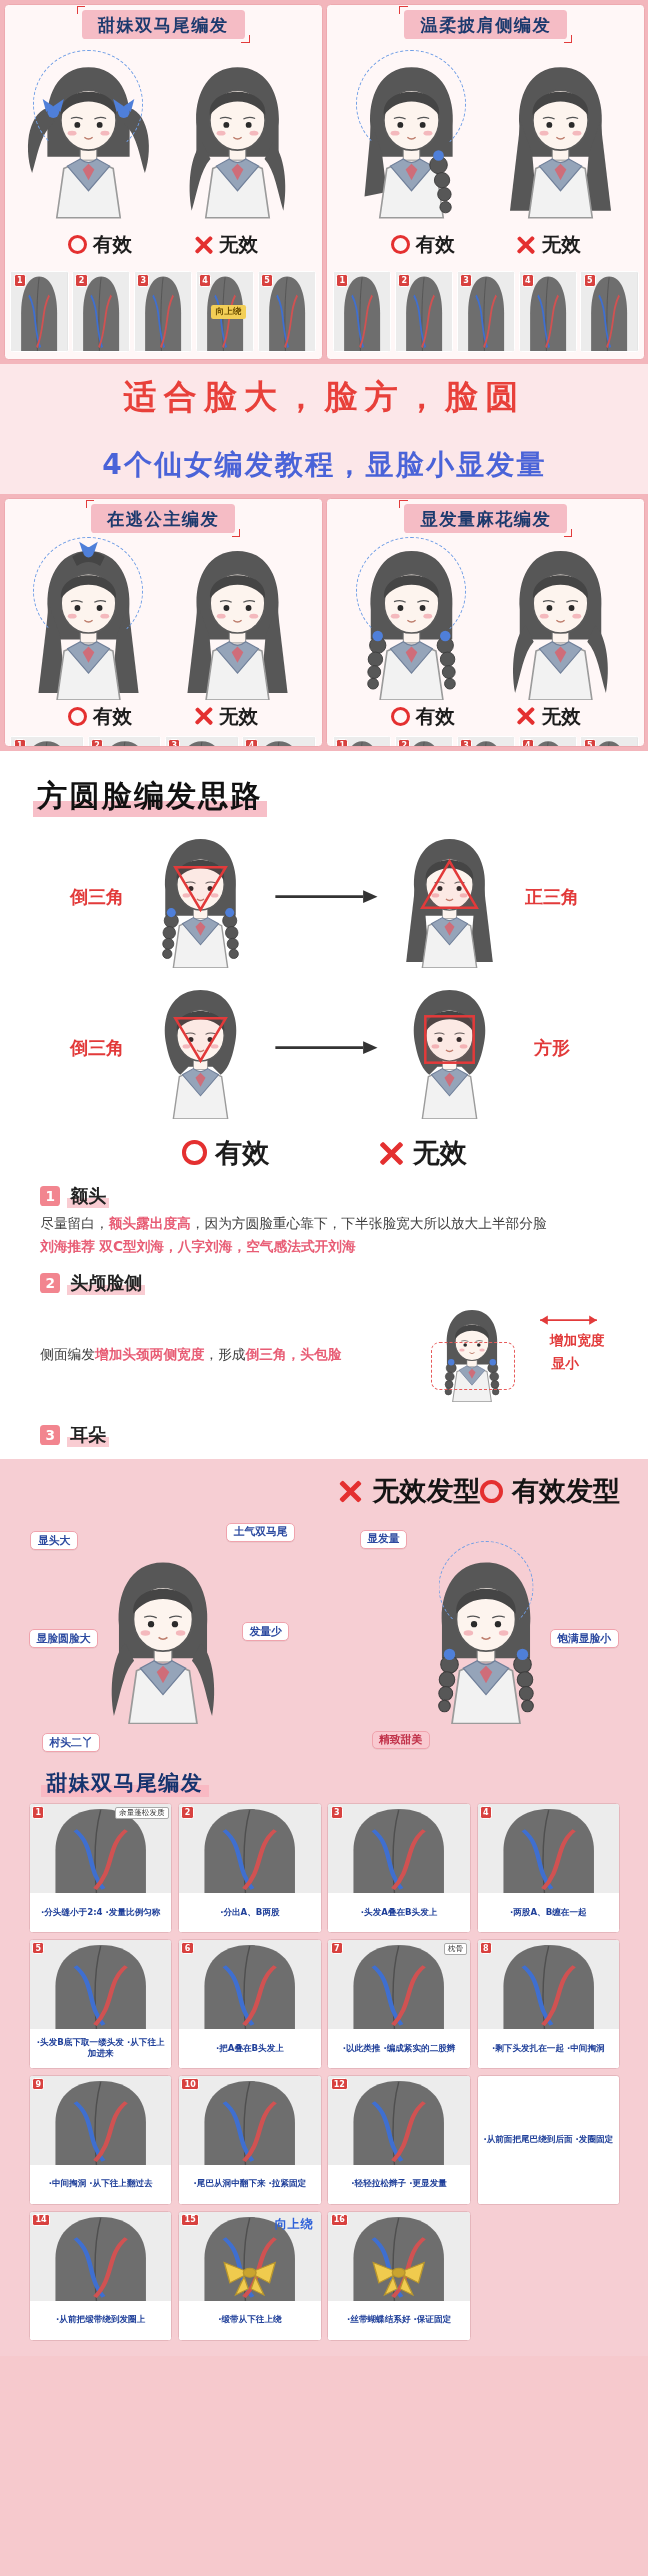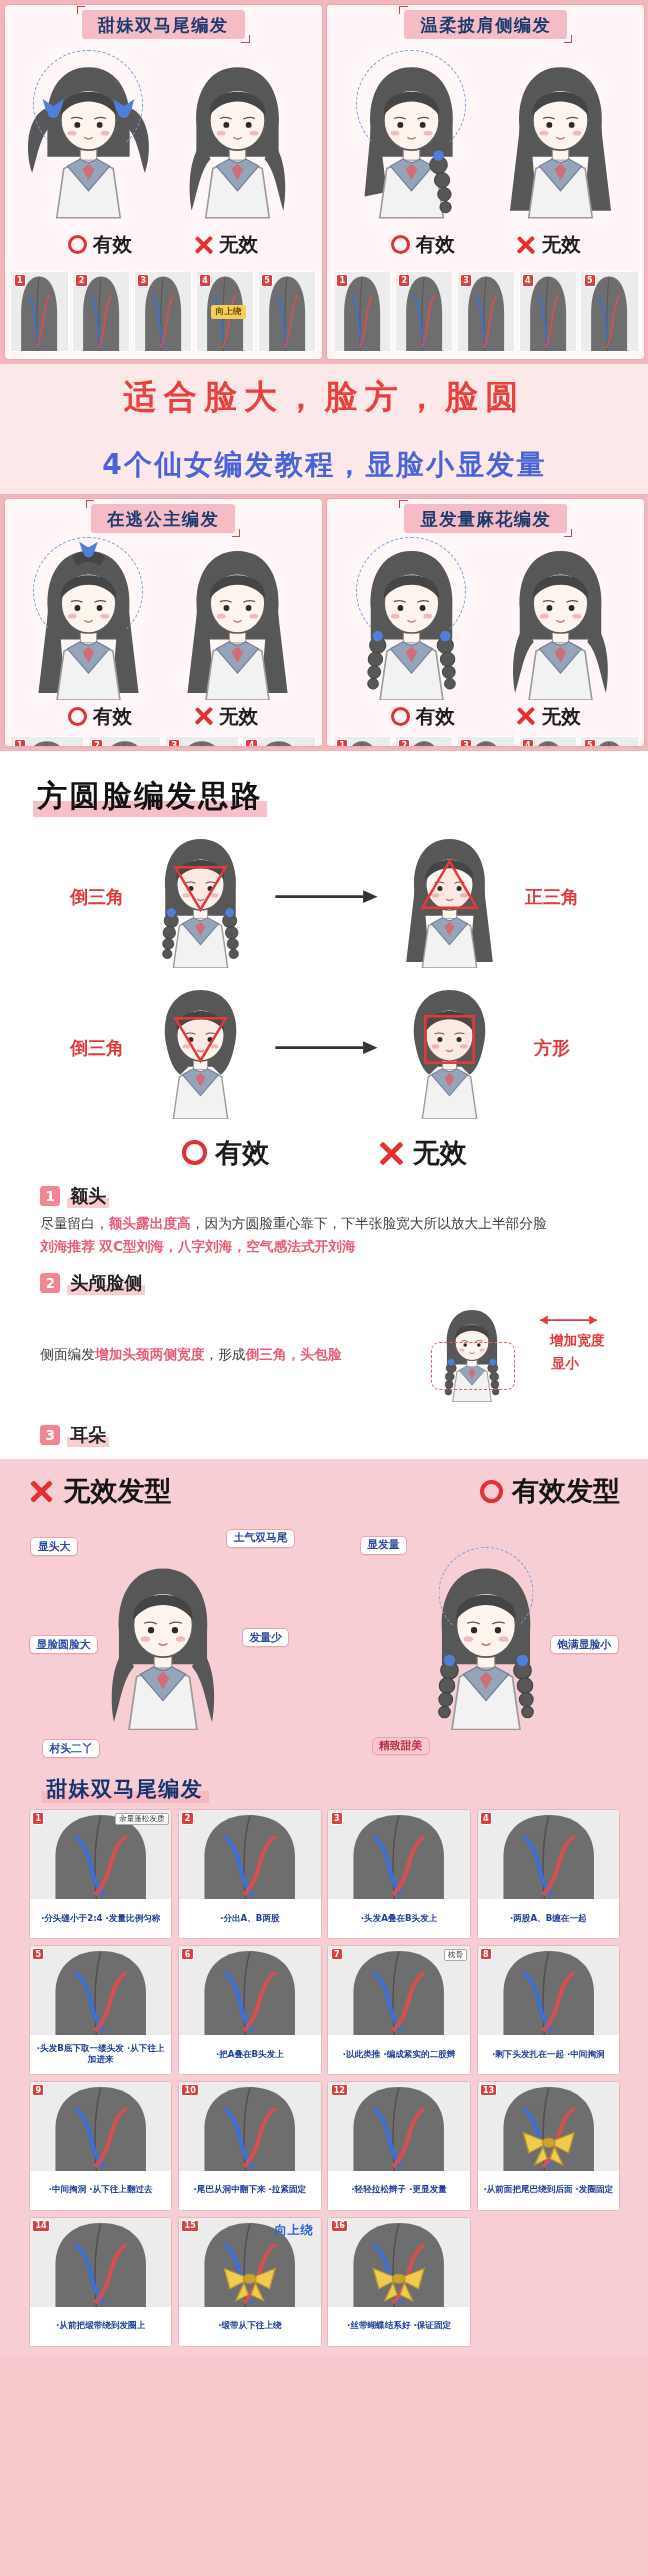--- a/index.html
+++ b/index.html
@@ -66,21 +66,21 @@
   .tip2-illu{position:relative;width:184px;height:110px;flex:none}
   .mini-girl{position:absolute;left:4.3px;top:1.4px;width:86px;height:101px}
   .dash-rect{position:absolute;left:5.8px;top:42px;width:84px;height:48px;border:1.4px dashed #e65a5a;border-radius:8.6px}
   .ann{position:absolute;color:#e23a3a;font-weight:900;font-size:13.7px}
   .ann1{right:4.3px;top:32px}
   .ann2{right:30px;top:55px}
   .warrow{position:absolute;right:5.8px;top:14.4px;width:69px}
 
   
   .bottom{height:897px;background:#f6ced3;padding:14.4px 29px 7.2px;overflow:hidden}
-  .cmp-heads{display:flex;justify-content:space-between;margin-bottom:18px}
+  .cmp-heads{display:flex;justify-content:flex-end;margin-bottom:12px}
   .cmp-head{display:flex;align-items:center;gap:8.6px;font-size:27px;font-weight:900;color:#141414}
   .cmp-head .o-icon{width:23px;height:23px;border-width:4.3px}
   .cmp-head .x-icon{width:26px;height:26px}
   .cmp-head .x-icon::before,.cmp-head .x-icon::after{top:10.8px;width:27px;height:5px}
   .cmp-row{display:flex;justify-content:center;gap:56px}
   .cmp-box{position:relative;width:268px;height:238px}
   .cmp-girl{position:absolute;left:50%;top:26px;transform:translateX(-50%);width:151px;height:177px}
   .dash-ring.small{width:95px;height:92px;top:20px}
   .callout{position:absolute;background:#fff;border:1.4px solid #f0a3ad;border-radius:5px;color:#2c4aa0;font-size:10.8px;font-weight:800;padding:1.4px 6.5px;white-space:nowrap;box-shadow:0 0.7px 0 rgba(0,0,0,.06);z-index:3}
   .co-b0{top:10px;left:1.4px}.co-b1{top:1.4px;right:1.4px}.co-b2{top:108px;left:0}.co-b3{top:101px;right:7.2px}.co-b4{bottom:7.2px;left:13px}
@@ -1048,96 +1048,78 @@
 <path d="M68 26 C54 42 60 64 46 84" stroke="#d05252" stroke-width="3.2" fill="none"></path>
 
 </svg></span>
             <span class="badge">12</span>
 
           </div>
           <div class="tcap">·轻轻拉松辫子 ·更显发量</div>
         </div>
 
         <div class="tcell">
+          <div class="tcap">·从前面把尾巴绕到后面 ·发圈固定</div>
+        </div>
+
+        <div class="tcell">
+          <div class="timg">
+            <span class="tart"><svg viewBox="0 0 100 88" preserveAspectRatio="none" xmlns="http://www.w3.org/2000/svg">
+<rect width="100" height="88" fill="#ececec"></rect>
+<path d="M50 5 C28 5 18 24 18 46 L18 88 L82 88 L82 46 C82 24 72 5 50 5 Z" fill="#6e6e6e"></path>
+<path d="M50 6 C46 26 45 54 47 88" stroke="#4f4f4f" stroke-width="1" fill="none"></path>
+<path d="M32 26 C46 42 40 64 52 84" stroke="#3f6fd0" stroke-width="3.2" fill="none"></path>
+<path d="M68 26 C54 42 60 64 46 84" stroke="#d05252" stroke-width="3.2" fill="none"></path>
+
+</svg></span>
+            <span class="badge">14</span>
+
+          </div>
+          <div class="tcap">·从前把缎带绕到发圈上</div>
+        </div>
+
+        <div class="tcell">
           <div class="timg">
             <span class="tart"><svg viewBox="0 0 100 88" preserveAspectRatio="none" xmlns="http://www.w3.org/2000/svg">
 <rect width="100" height="88" fill="#ececec"></rect>
 <path d="M50 5 C28 5 18 24 18 46 L18 88 L82 88 L82 46 C82 24 72 5 50 5 Z" fill="#6e6e6e"></path>
 <path d="M50 6 C46 26 45 54 47 88" stroke="#4f4f4f" stroke-width="1" fill="none"></path>
 <path d="M32 26 C46 42 40 64 52 84" stroke="#3f6fd0" stroke-width="3.2" fill="none"></path>
 <path d="M68 26 C54 42 60 64 46 84" stroke="#d05252" stroke-width="3.2" fill="none"></path>
 <g stroke="#b8962e" stroke-width="1">
                   <path d="M50 60 L32 50 L36 70 Z" fill="#f0cb4e"></path>
                   <path d="M50 60 L68 50 L64 70 Z" fill="#f0cb4e"></path>
                   <circle cx="50" cy="60" r="4.5" fill="#caa42f"></circle>
                   <path d="M46 64 L40 82 L49 76 Z" fill="#f0cb4e"></path>
                   <path d="M54 64 L60 82 L51 76 Z" fill="#f0cb4e"></path>
                 </g>
 </svg></span>
-            <span class="badge">13</span>
-
-          </div>
-          <div class="tcap">·从前面把尾巴绕到后面 ·发圈固定</div>
-        </div>
-
-        <div class="tcell">
-          <div class="timg">
-            <span class="tart"><svg viewBox="0 0 100 88" preserveAspectRatio="none" xmlns="http://www.w3.org/2000/svg">
-<rect width="100" height="88" fill="#ececec"></rect>
-<path d="M50 5 C28 5 18 24 18 46 L18 88 L82 88 L82 46 C82 24 72 5 50 5 Z" fill="#6e6e6e"></path>
-<path d="M50 6 C46 26 45 54 47 88" stroke="#4f4f4f" stroke-width="1" fill="none"></path>
-<path d="M32 26 C46 42 40 64 52 84" stroke="#3f6fd0" stroke-width="3.2" fill="none"></path>
-<path d="M68 26 C54 42 60 64 46 84" stroke="#d05252" stroke-width="3.2" fill="none"></path>
-
-</svg></span>
-            <span class="badge">14</span>
-
-          </div>
-          <div class="tcap">·从前把缎带绕到发圈上</div>
+            <span class="badge">15</span>
+
+            <span class="blue-note">向上绕</span>
+          </div>
+          <div class="tcap">·缎带从下往上绕</div>
         </div>
 
         <div class="tcell">
           <div class="timg">
             <span class="tart"><svg viewBox="0 0 100 88" preserveAspectRatio="none" xmlns="http://www.w3.org/2000/svg">
 <rect width="100" height="88" fill="#ececec"></rect>
 <path d="M50 5 C28 5 18 24 18 46 L18 88 L82 88 L82 46 C82 24 72 5 50 5 Z" fill="#6e6e6e"></path>
 <path d="M50 6 C46 26 45 54 47 88" stroke="#4f4f4f" stroke-width="1" fill="none"></path>
 <path d="M32 26 C46 42 40 64 52 84" stroke="#3f6fd0" stroke-width="3.2" fill="none"></path>
 <path d="M68 26 C54 42 60 64 46 84" stroke="#d05252" stroke-width="3.2" fill="none"></path>
 <g stroke="#b8962e" stroke-width="1">
                   <path d="M50 60 L32 50 L36 70 Z" fill="#f0cb4e"></path>
                   <path d="M50 60 L68 50 L64 70 Z" fill="#f0cb4e"></path>
                   <circle cx="50" cy="60" r="4.5" fill="#caa42f"></circle>
                   <path d="M46 64 L40 82 L49 76 Z" fill="#f0cb4e"></path>
                   <path d="M54 64 L60 82 L51 76 Z" fill="#f0cb4e"></path>
                 </g>
 </svg></span>
-            <span class="badge">15</span>
-
-            <span class="blue-note">向上绕</span>
-          </div>
-          <div class="tcap">·缎带从下往上绕</div>
-        </div>
-
-        <div class="tcell">
-          <div class="timg">
-            <span class="tart"><svg viewBox="0 0 100 88" preserveAspectRatio="none" xmlns="http://www.w3.org/2000/svg">
-<rect width="100" height="88" fill="#ececec"></rect>
-<path d="M50 5 C28 5 18 24 18 46 L18 88 L82 88 L82 46 C82 24 72 5 50 5 Z" fill="#6e6e6e"></path>
-<path d="M50 6 C46 26 45 54 47 88" stroke="#4f4f4f" stroke-width="1" fill="none"></path>
-<path d="M32 26 C46 42 40 64 52 84" stroke="#3f6fd0" stroke-width="3.2" fill="none"></path>
-<path d="M68 26 C54 42 60 64 46 84" stroke="#d05252" stroke-width="3.2" fill="none"></path>
-<g stroke="#b8962e" stroke-width="1">
-                  <path d="M50 60 L32 50 L36 70 Z" fill="#f0cb4e"></path>
-                  <path d="M50 60 L68 50 L64 70 Z" fill="#f0cb4e"></path>
-                  <circle cx="50" cy="60" r="4.5" fill="#caa42f"></circle>
-                  <path d="M46 64 L40 82 L49 76 Z" fill="#f0cb4e"></path>
-                  <path d="M54 64 L60 82 L51 76 Z" fill="#f0cb4e"></path>
-                </g>
-</svg></span>
             <span class="badge">16</span>
 
           </div>
           <div class="tcap">·丝带蝴蝶结系好 ·保证固定</div>
         </div>
       </div>
   </div>
 </div>
 
 

